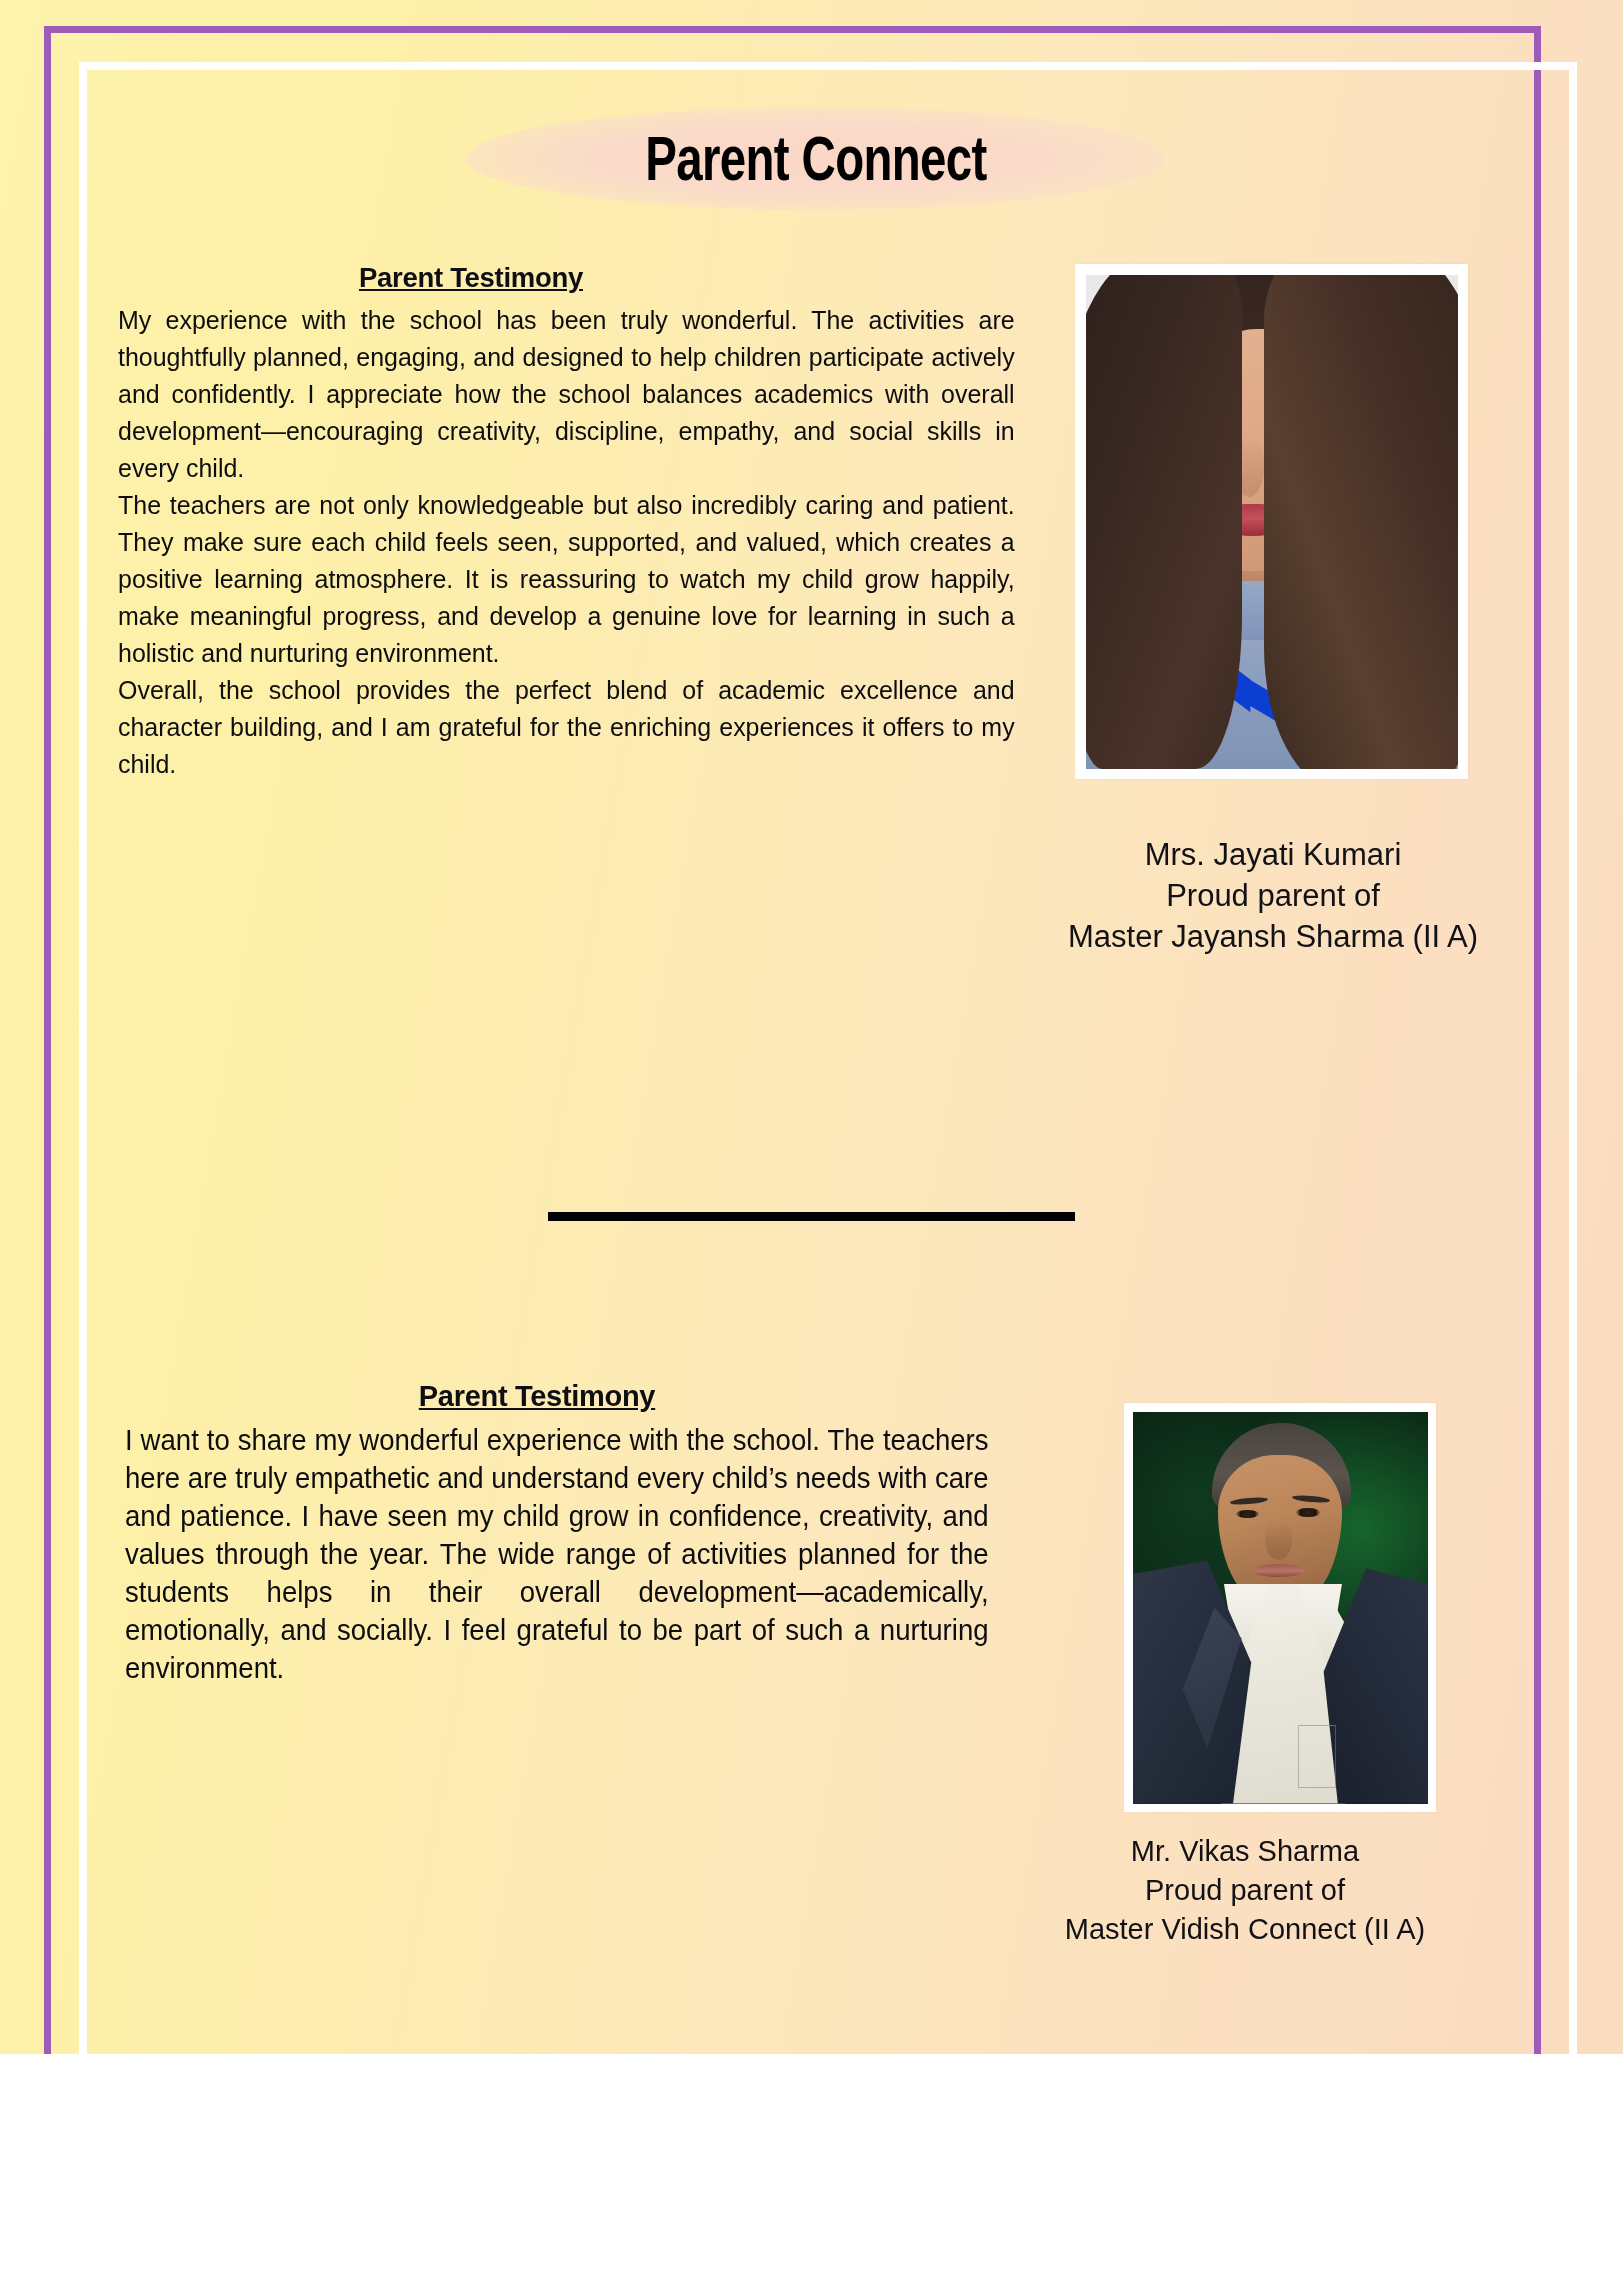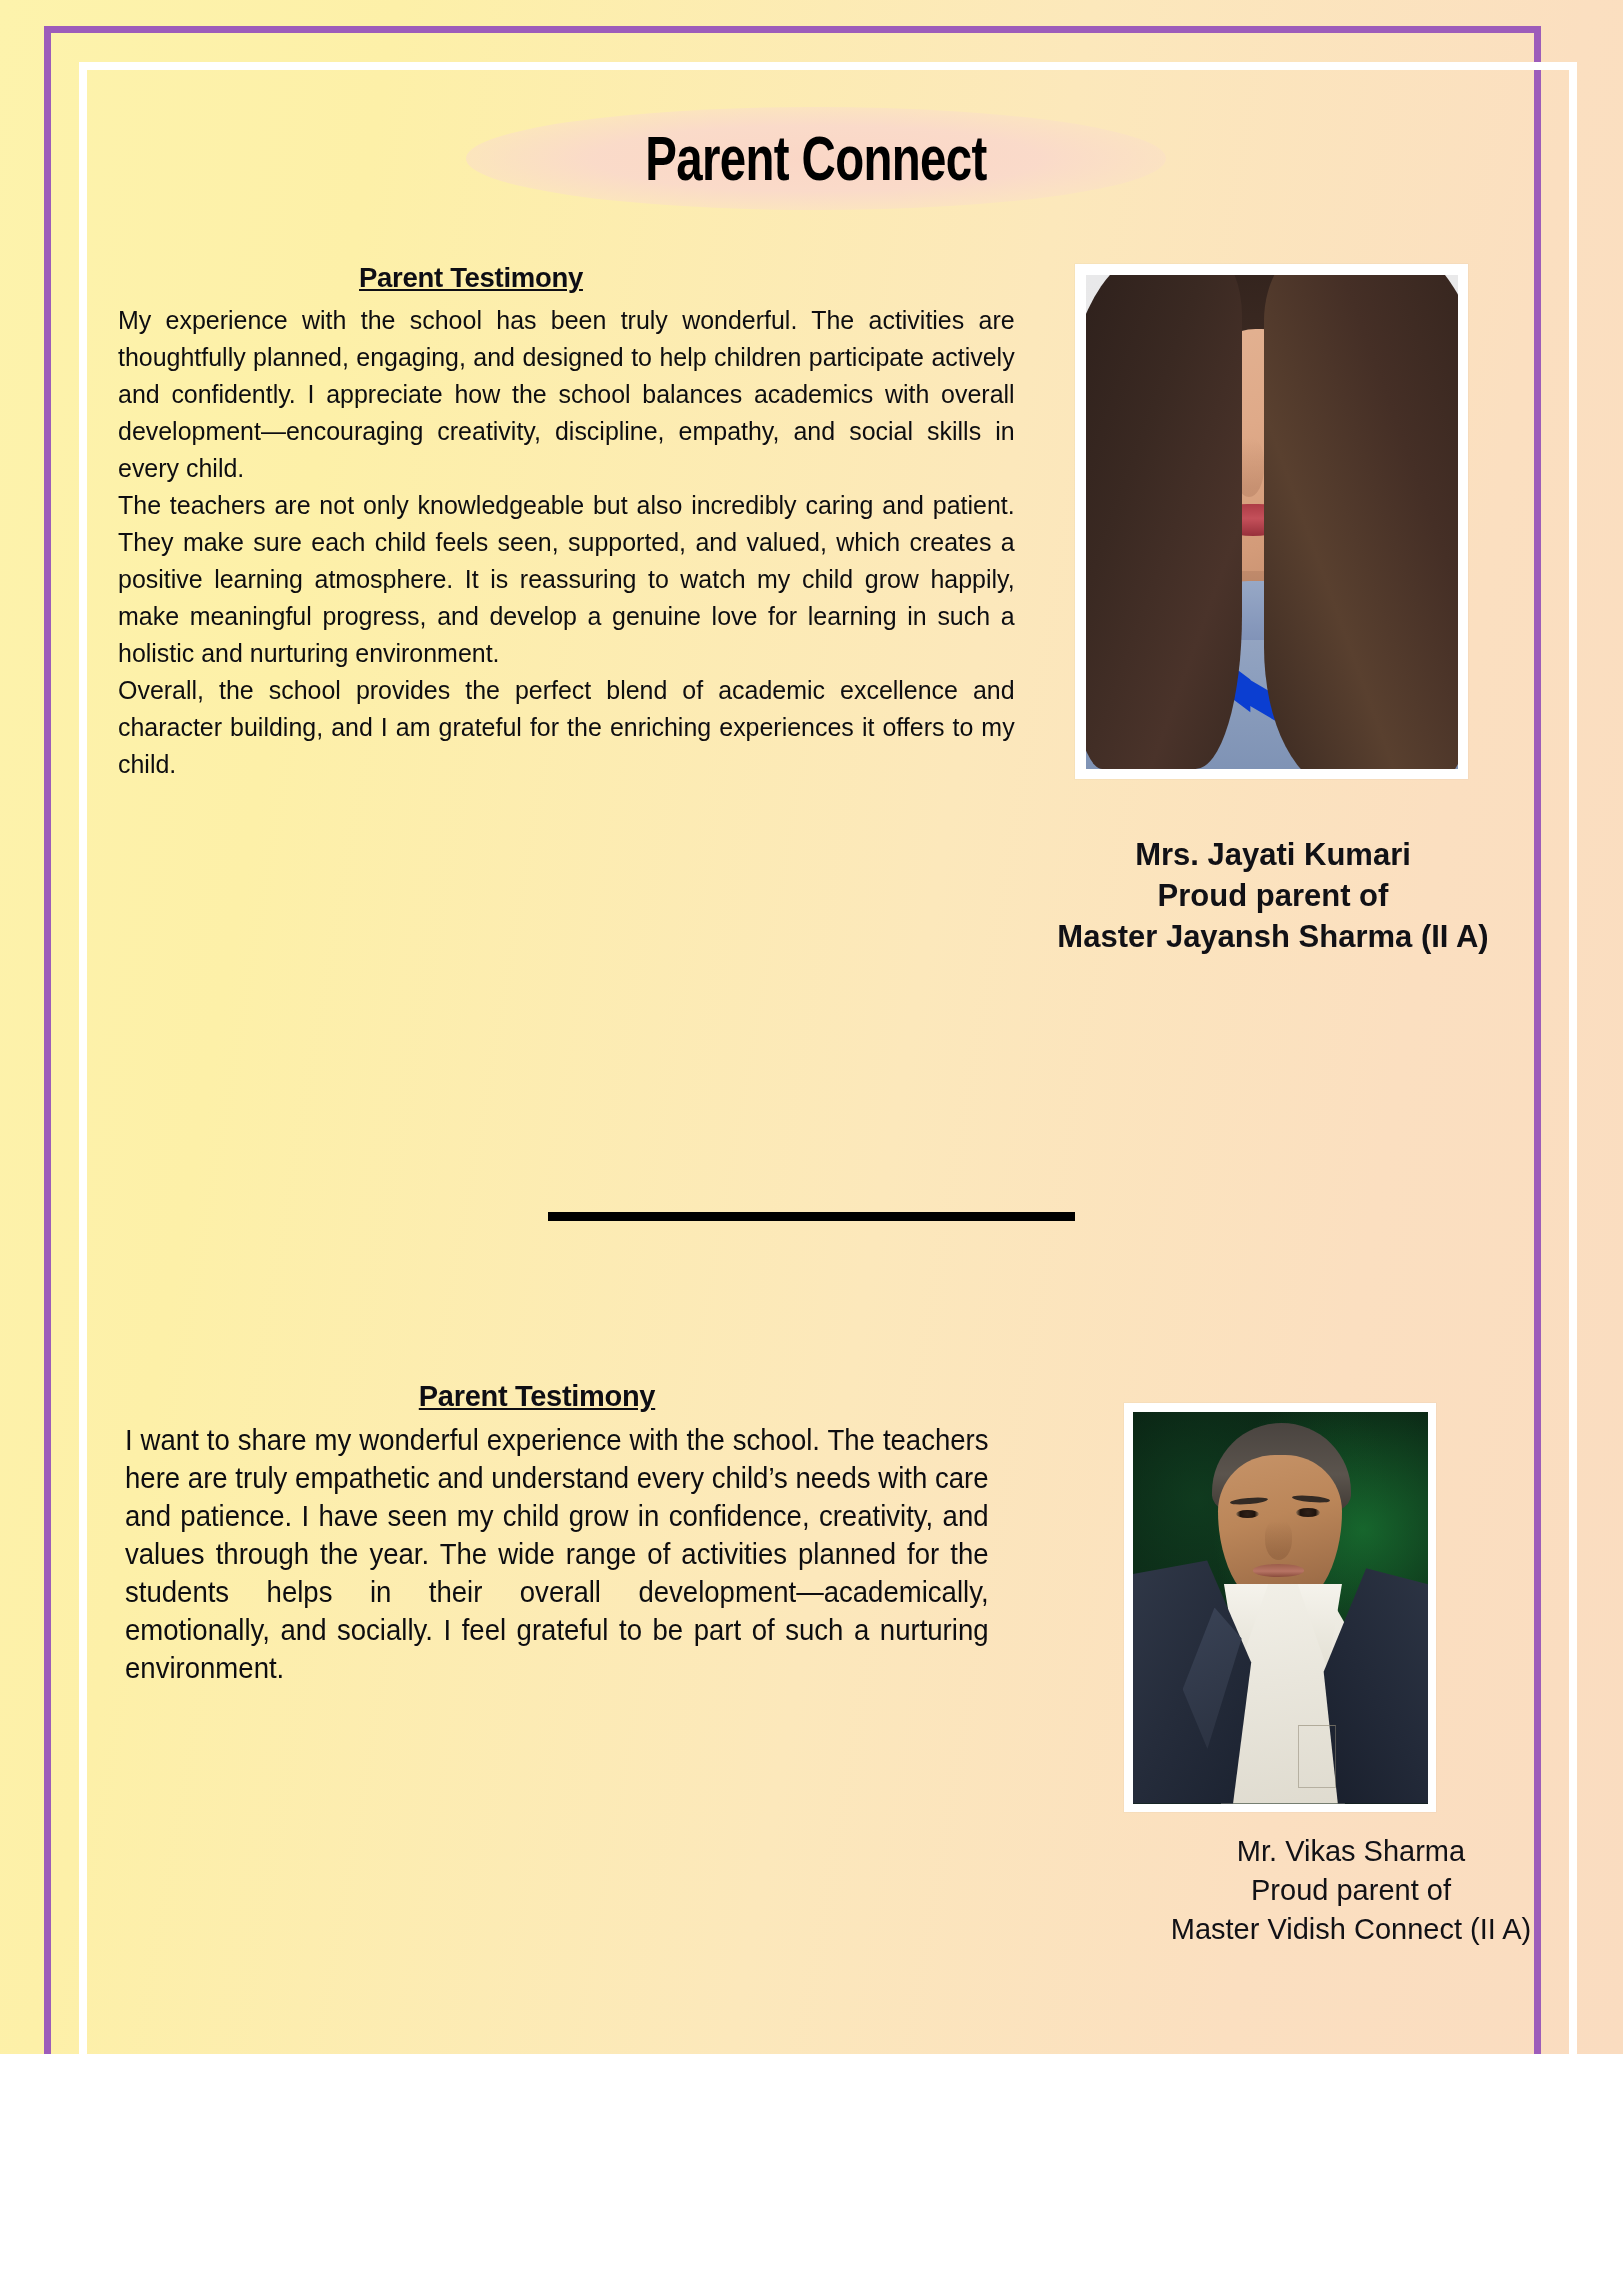--- a/index.html
+++ b/index.html
@@ -297,22 +297,22 @@
   }
 
   
   .caption {
     position: absolute;
     text-align: center;
     font-family: "Liberation Sans Narrow", "Liberation Sans", sans-serif;
     color: #111116;
     z-index: 5;
   }
-  .caption-1 { left: 1021px; top: 834px; width: 504px; font-size: 31px; line-height: 41px; font-weight: bold; }
-  .caption-2 { left: 1099px; top: 1832px; width: 504px; font-size: 29px; line-height: 39px; }
+  .caption-1 { left: 1021px; top: 834px; width: 504px; font-size: 31px; line-height: 41px; }
+  .caption-2 { left: 993px; top: 1832px; width: 504px; font-size: 29px; line-height: 39px; }
   .caption div { white-space: nowrap; }
 </style>
 </head>
 <body>
 
 <div class="page">
 
   <div class="frame-purple"></div>
   <div class="frame-white"></div>
 

